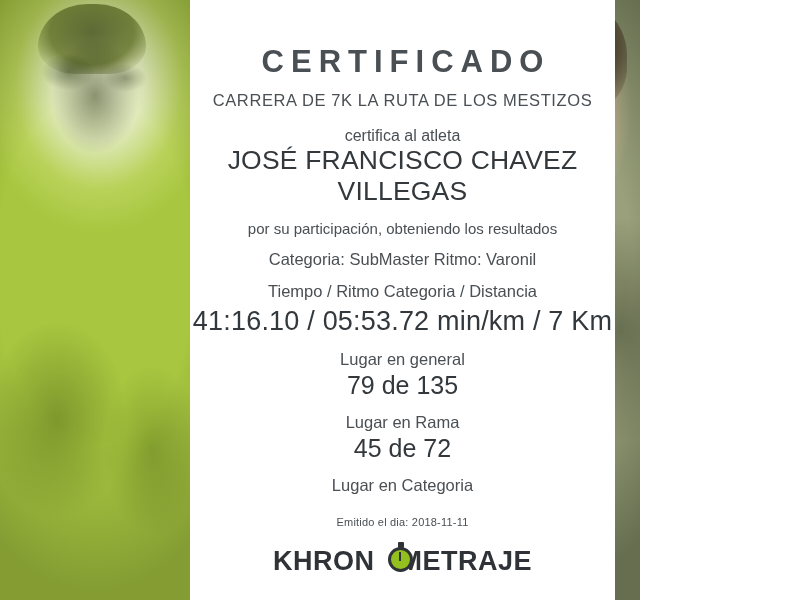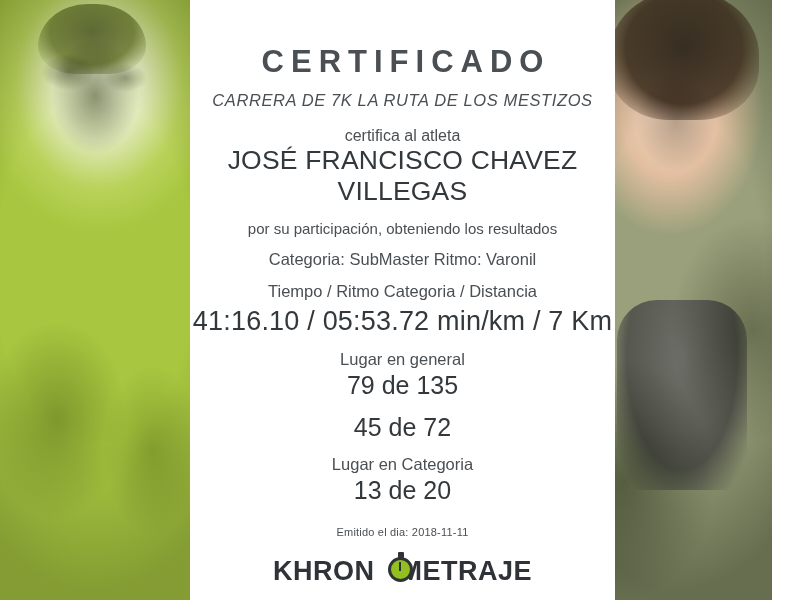--- a/index.html
+++ b/index.html
@@ -5,21 +5,21 @@
   * { box-sizing: border-box; }
   html, body {
     margin: 0; padding: 0;
     width: 800px; height: 600px;
     overflow: hidden;
     background: #ffffff;
     font-family: "Liberation Sans", sans-serif;
   }
   #certificate {
     position: relative;
-    width: 772px;
+    width: 640px;
     height: 600px;
     overflow: hidden;
     background: #86efac;
   }
 
   
   .photo-panel {
     position: absolute;
     top: 0;
     height: 600px;
@@ -118,21 +118,20 @@
     font-weight: bold;
     letter-spacing: 7px;
     color: #4a4f54;
     text-indent: 7px;
   }
   .subtitle {
     margin-top: 11px;
     font-size: 16.5px;
     letter-spacing: 0.6px;
     color: #4a4f54;
-    font-style: italic;
   }
   .certifies {
     margin-top: 17px;
     font-size: 16px;
     color: #4a4f54;
   }
   .athlete {
     font-size: 26.5px;
     color: #33383c;
     letter-spacing: 0.2px;
@@ -262,26 +261,26 @@
 
     <div class="metrics-label">Tiempo / Ritmo Categoria / Distancia</div>
     <div class="metrics-value">41:16.10 / 05:53.72 min/km / 7 Km</div>
 
     <div class="place-block">
       <div class="place-label">Lugar en general</div>
       <div class="place-value">79 de 135</div>
     </div>
 
     <div class="place-block">
+      <div class="place-label">Lugar en Rama</div>
       <div class="place-value">45 de 72</div>
     </div>
 
     <div class="place-block">
       <div class="place-label">Lugar en Categoria</div>
-      <div class="place-value">13 de 20</div>
     </div>
 
     <div class="issued">Emitido el dia: 2018-11-11</div>
 
     <div class="logo">
       <div class="logo-text"><span>KHRON</span><span class="o-slot"></span><span>METRAJE</span></div>
       <div class="logo-mark">
         <div class="ring"></div>
         <div class="stem"></div>
         <div class="hand"></div>

